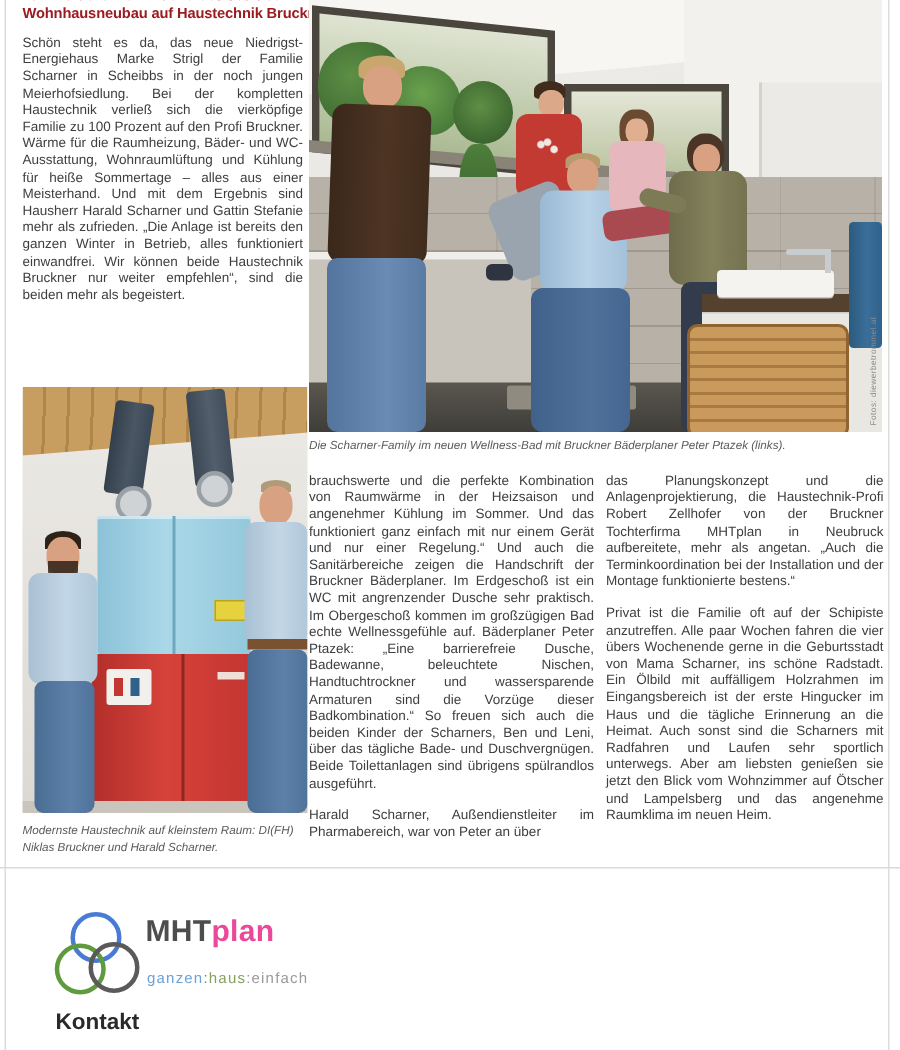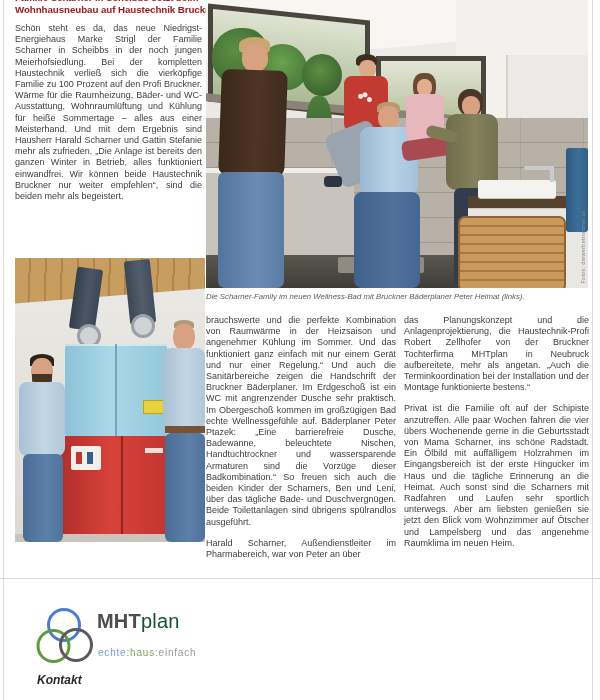--- a/index.html
+++ b/index.html
@@ -19,23 +19,23 @@
           letter-spacing:.3px;font-style:normal;}
   .tiles{background:#b7b1a7;
          background-image:repeating-linear-gradient(180deg, rgba(70,65,58,0) 0 24px, rgba(70,65,58,.22) 24px 25px),
                           repeating-linear-gradient(90deg, rgba(70,65,58,0) 0 62px, rgba(70,65,58,.10) 62px 63px);}
   .basket{background:repeating-linear-gradient(180deg,#c99a5c 0 7px,#a87940 7px 9px);
           border:2px solid #8f6430;border-radius:7px;}
   .wood{background:repeating-linear-gradient(92deg,#c79e5f 0 14px,#b0854a 14px 16px);
         clip-path:polygon(0 0,100% 0,100% 16%,0 24%);}
   .logo-name{position:absolute;left:97px;top:610px;font-size:20px;letter-spacing:.2px;}
   .logo-name b{color:#4d4d4d;font-weight:bold;}
-  .logo-name span{color:#14532d;font-weight:normal;}
+  .logo-name span{color:#ec4899;font-weight:bold;}
   .tagline{position:absolute;left:98px;top:647px;font-size:10px;letter-spacing:.8px;}
-  .contact-h{position:absolute;left:37px;top:673px;font-size:12px;font-weight:bold;color:#2a2a2a;font-style:italic;}
+  .contact-h{position:absolute;left:37px;top:673px;font-size:15px;font-weight:bold;color:#2a2a2a;}
   .contact-l{position:absolute;left:37px;top:686px;font-size:9.4px;color:#5a5a5a;}
 </style>
 </head>
 <body>
 
 <div class="page">
 
   <div class="edge" style="left:3px;"></div>
   <div class="edge" style="left:592px;"></div>
   <div class="footer-rule" style="top:578px;"></div>
@@ -100,21 +100,21 @@
     <div style="left:272px;top:180px;width:78px;height:18px;background:#f4f3f0;border-radius:3px;box-shadow:0 1px 0 #c9c6c0;"></div>
     <div style="left:318px;top:166px;width:30px;height:4px;background:#c9ccce;border-radius:2px;"></div>
     <div style="left:344px;top:166px;width:4px;height:16px;background:#c9ccce;"></div>
     <div style="left:262px;top:208px;width:120px;height:80px;background:#e9e7e2;border-top:1px solid #cfccc6;"></div>
     <div class="basket" style="left:252px;top:216px;width:104px;height:72px;"></div>
     <div style="left:360px;top:148px;width:22px;height:84px;background:linear-gradient(90deg,#2d5a7e,#3a6f9a 55%,#30618a);border-radius:3px;"></div>
 
     <div class="credit" style="right:2px;bottom:4px;">Fotos: diewerbetrommel.at</div>
   </div>
 
-  <div class="caption" style="left:206px;top:292px;width:382px;">Die Scharner-Family im neuen Wellness-Bad mit Bruckner Bäderplaner Peter Heimat (links).</div>
+  <div class="caption" style="left:206px;top:292px;width:382px;">Die Scharner-Family im neuen Wellness-Bad mit Bruckner Bäderplaner Peter Ptazek (links).</div>
 
   <div class="bodycol" style="left:206px;top:315px;width:190px;">
     <p>brauchswerte und die perfekte Kombination von Raumwärme in der Heizsaison und angenehmer Kühlung im Sommer. Und das funktioniert ganz einfach mit nur einem Gerät und nur einer Regelung.“ Und auch die Sanitärbereiche zeigen die Handschrift der Bruckner Bäderplaner. Im Erdgeschoß ist ein WC mit angrenzender Dusche sehr praktisch. Im Obergeschoß kommen im großzügigen Bad echte Wellnessgefühle auf. Bäderplaner Peter Ptazek: „Eine barrierefreie Dusche, Badewanne, beleuchtete Nischen, Handtuchtrockner und wassersparende Armaturen sind die Vorzüge dieser Badkombination.“ So freuen sich auch die beiden Kinder der Scharners, Ben und Leni, über das tägliche Bade- und Duschvergnügen. Beide Toilettanlagen sind übrigens spülrandlos ausgeführt.</p>
     <p>Harald Scharner, Außendienstleiter im Pharmabereich, war von Peter an über</p>
   </div>
 
   <div class="bodycol" style="left:404px;top:315px;width:185px;">
     <p>das Planungskonzept und die Anlagenprojektierung, die Haustechnik-Profi Robert Zellhofer von der Bruckner Tochterfirma MHTplan in Neubruck aufbereitete, mehr als angetan. „Auch die Terminkoordination bei der Installation und der Montage funktionierte bestens.“</p>
     <p>Privat ist die Familie oft auf der Schipiste anzutreffen. Alle paar Wochen fahren die vier übers Wochenende gerne in die Geburtsstadt von Mama Scharner, ins schöne Radstadt. Ein Ölbild mit auffälligem Holzrahmen im Eingangsbereich ist der erste Hingucker im Haus und die tägliche Erinnerung an die Heimat. Auch sonst sind die Scharners mit Radfahren und Laufen sehr sportlich unterwegs. Aber am liebsten genießen sie jetzt den Blick vom Wohnzimmer auf Ötscher und Lampelsberg und das angenehme Raumklima im neuen Heim.</p>
   </div>
@@ -144,25 +144,26 @@
     <div style="left:4px;top:124px;width:46px;height:74px;background:linear-gradient(90deg,#a9c0d4,#c2d6e6 55%,#b0c8da);border-radius:8px;"></div>
     <div style="left:8px;top:196px;width:40px;height:88px;background:linear-gradient(90deg,#4a6d94,#5c80a8 60%,#50739b);border-radius:6px;"></div>
 
     <div style="left:159px;top:62px;width:20px;height:8px;background:#b09a78;border-radius:50% 50% 0 0;"></div>
     <div style="left:158px;top:66px;width:22px;height:26px;background:#d8a182;border-radius:45%;"></div>
     <div style="left:148px;top:90px;width:42px;height:82px;background:linear-gradient(90deg,#a9c0d4,#c2d6e6 55%,#b0c8da);border-radius:8px;"></div>
     <div style="left:150px;top:168px;width:40px;height:7px;background:#7a5232;"></div>
     <div style="left:150px;top:175px;width:40px;height:109px;background:linear-gradient(90deg,#4a6d94,#5c80a8 60%,#50739b);border-radius:6px;"></div>
   </div>
 
+  <div class="caption" style="left:15px;top:549px;width:192px;">Modernste Haustechnik auf kleinstem Raum: DI(FH) Niklas Bruckner und Harald Scharner.</div>
 
   <svg class="abs" style="left:36px;top:606px;" width="62" height="62" viewBox="0 0 62 62">
     <circle cx="28" cy="19" r="15.5" fill="none" stroke="#4a7bd4" stroke-width="3"></circle>
     <circle cx="17.5" cy="40" r="15.5" fill="none" stroke="#5f9a3e" stroke-width="3"></circle>
     <circle cx="40" cy="39" r="15.5" fill="none" stroke="#5a5a5a" stroke-width="3"></circle>
   </svg>
   <div class="logo-name"><b>MHT</b><span>plan</span></div>
   <div class="tagline">
-    <span style="color:#6d9fd8;">echte</span><span style="color:#5f9a3e;">:</span><span style="color:#84a25e;">haus</span><span style="color:#9a9a9a;">:</span><span style="color:#9a9a9a;">einfach</span>
+    <span style="color:#6d9fd8;">ganzen</span><span style="color:#5f9a3e;">:</span><span style="color:#84a25e;">haus</span><span style="color:#9a9a9a;">:</span><span style="color:#9a9a9a;">einfach</span>
   </div>
   <div class="contact-h">Kontakt</div>
 
 </div>
 
 </body></html>

